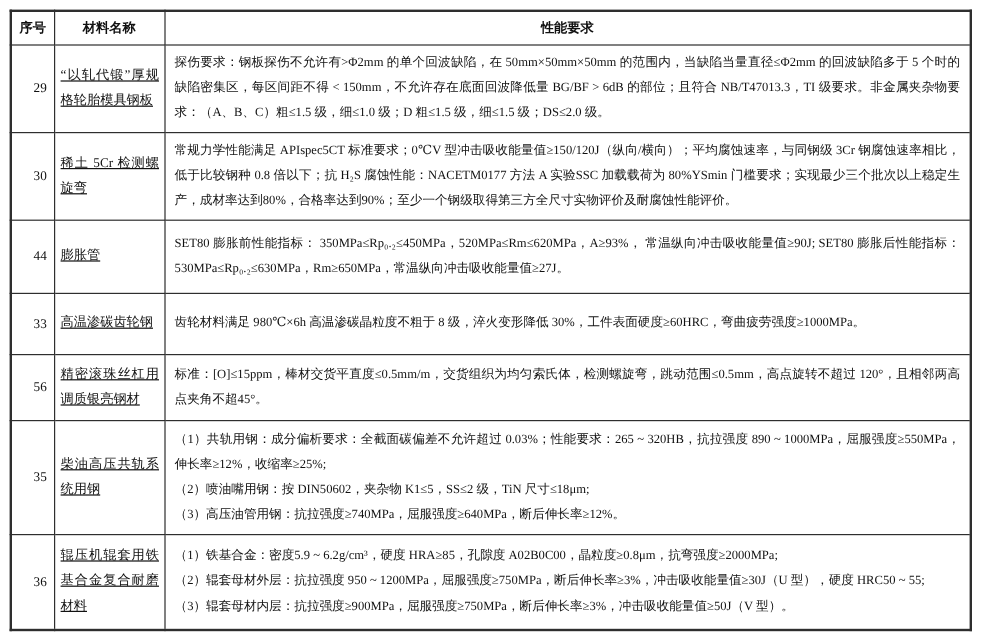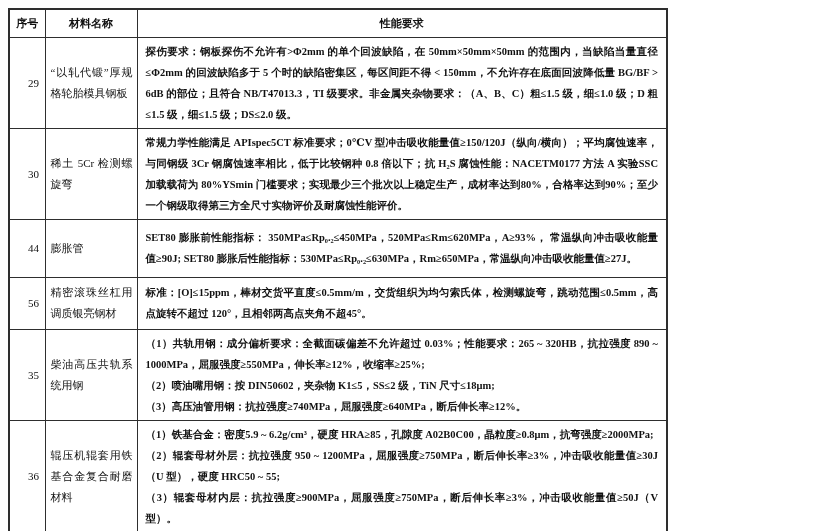--- a/index.html
+++ b/index.html
@@ -9,21 +9,21 @@
     width: 818px;
     height: 531px;
     overflow: hidden;
     font-family: "Liberation Serif", "DejaVu Serif", serif;
     color: #111111;
   }
   .sheet {
     position: absolute;
     left: 8px;
     top: 8px;
-    width: 660px;
+    width: 802px;
     height: 518px;
   }
   table.spec {
     border-collapse: collapse;
     table-layout: fixed;
     width: 100%;
     height: 100%;
     border: 2px solid #2e2e2e;
   }
   table.spec th, table.spec td {
@@ -43,28 +43,28 @@
   td.c-no {
     text-align: center;
     font-size: 11px;
     padding: 18px;
   }
   td.c-name {
     font-size: 11px;
     line-height: 21px;
     text-align: justify;
     padding: 2px 4px 2px 5px;
+    text-decoration: underline;
   }
   td.c-req {
     font-size: 10.5px;
     line-height: 21px;
     text-align: justify;
     padding: 3px 8px 3px 8px;
     white-space: pre-line;
-    font-weight: bold;
   }
   tr.rh64 { height: 64px; }
   tr.rh70 { height: 70px; }
   tr.rh58 { height: 58px; }
   tr.rh44 { height: 44px; }
   tr.rh52 { height: 52px; }
   tr.rh82 { height: 82px; }
   tr.rh76 { height: 76px; }
 </style>
 </head>
@@ -88,20 +88,25 @@
       <tr class="rh70">
         <td class="c-no">30</td>
         <td class="c-name">稀土 5Cr 检测螺旋弯</td>
         <td class="c-req">常规力学性能满足 APIspec5CT 标准要求；0℃V 型冲击吸收能量值≥150/120J（纵向/横向）；平均腐蚀速率，与同钢级 3Cr 钢腐蚀速率相比，低于比较钢种 0.8 倍以下；抗 H₂S 腐蚀性能：NACETM0177 方法 A 实验SSC 加载载荷为 80%YSmin 门槛要求；实现最少三个批次以上稳定生产，成材率达到80%，合格率达到90%；至少一个钢级取得第三方全尺寸实物评价及耐腐蚀性能评价。</td>
       </tr>
       <tr class="rh58">
         <td class="c-no">44</td>
         <td class="c-name">膨胀管</td>
         <td class="c-req">SET80 膨胀前性能指标： 350MPa≤Rp₀.₂≤450MPa，520MPa≤Rm≤620MPa，A≥93%， 常温纵向冲击吸收能量值≥90J; SET80 膨胀后性能指标：530MPa≤Rp₀.₂≤630MPa，Rm≥650MPa，常温纵向冲击吸收能量值≥27J。</td>
       </tr>
+      <tr class="rh44">
+        <td class="c-no">33</td>
+        <td class="c-name">高温渗碳齿轮钢</td>
+        <td class="c-req">齿轮材料满足 980℃×6h 高温渗碳晶粒度不粗于 8 级，淬火变形降低 30%，工件表面硬度≥60HRC，弯曲疲劳强度≥1000MPa。</td>
+      </tr>
       <tr class="rh52">
         <td class="c-no">56</td>
         <td class="c-name">精密滚珠丝杠用调质银亮钢材</td>
         <td class="c-req">标准：[O]≤15ppm，棒材交货平直度≤0.5mm/m，交货组织为均匀索氏体，检测螺旋弯，跳动范围≤0.5mm，高点旋转不超过 120°，且相邻两高点夹角不超45°。</td>
       </tr>
       <tr class="rh82">
         <td class="c-no">35</td>
         <td class="c-name">柴油高压共轨系统用钢</td>
         <td class="c-req">（1）共轨用钢：成分偏析要求：全截面碳偏差不允许超过 0.03%；性能要求：265 ~ 320HB，抗拉强度 890 ~ 1000MPa，屈服强度≥550MPa，伸长率≥12%，收缩率≥25%;
 （2）喷油嘴用钢：按 DIN50602，夹杂物 K1≤5，SS≤2 级，TiN 尺寸≤18μm;

